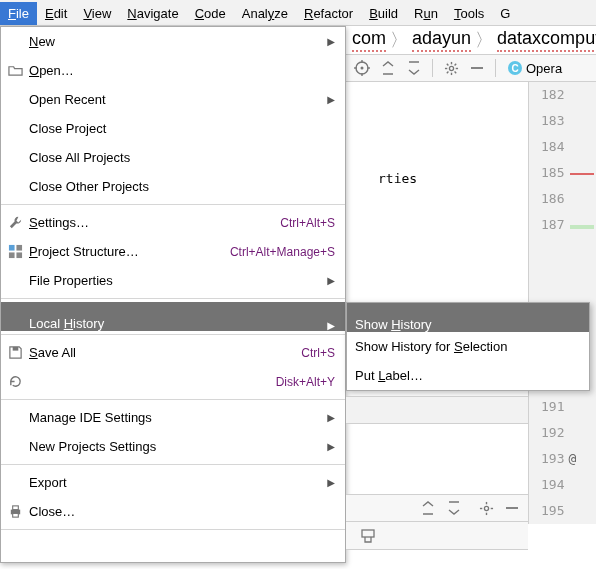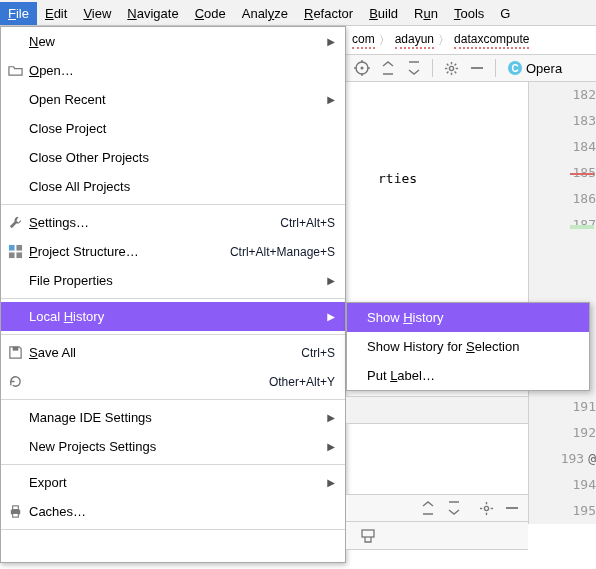--- a/index.html
+++ b/index.html
@@ -36,21 +36,21 @@
     position: absolute;
     left: 346px;
     top: 26px;
     right: 0;
     height: 28px;
     display: flex;
     align-items: center;
     gap: 4px;
     padding: 0 6px;
     background: #fff;
-    font-size: 12px;
+    font-size: 18px;
     color: #555;
   }
   .crumb { color: #000; border-bottom: 2px dotted #d77; padding-bottom:1px; }
   .crumb-sep { color: #999; }
 
   
   .toolbar {
     position: absolute;
     left: 346px;
     top: 54px;
@@ -85,21 +85,21 @@
   .gutter {
     position: absolute;
     right: 0;
     top: 82px;
     width: 68px;
     background: #f2f2f2;
     border-left: 1px solid #d0d0d0;
     font-family: Consolas, monospace;
     font-size: 13px;
     color: #999;
-    text-align: right;
+    text-align: left;
     padding-left: 12px;
   }
   .gutter .ln { height: 26px; line-height: 26px; position: relative; }
   .gutter .pad { height: 26px; }
   .ln .mark-red { position:absolute; right:2px; top:50%; width:24px; height:2px; background:#d66; }
   .ln .mark-green { position:absolute; right:2px; top:50%; width:24px; height:4px; background:#c4e8c1; }
   .inline-sym { color:#666; padding-left:4px; }
 
   
   .editor-frag {
@@ -134,47 +134,48 @@
     position: relative;
   }
   .menu-row .icon {
     position: absolute;
     left: 6px;
     width: 16px; height: 16px;
     display: flex; align-items: center; justify-content: center;
     color: #777;
   }
   .menu-row.highlight {
-    background: #8b5cf6;
+    background: #737373;
     color: #fff;
+    align-items: flex-end;
   }
   .menu-row .shortcut {
     margin-left: auto;
-    color: #0f172a;
+    color: #701a75;
     font-size: 12px;
   }
   .menu-row .arrow {
     margin-left: auto;
     color: #555;
     font-size: 10px;
   }
   .menu-row.highlight .arrow { color: #fff; }
   .menu-sep { height: 1px; background: #d6d6d6; margin: 3px 0; }
 
   
   .submenu {
     position: absolute;
     left: 346px;
     top: 302px;
     width: 244px;
     background: #fff;
     border: 1px solid #aaa;
     box-shadow: 2px 2px 6px rgba(0,0,0,0.25);
   }
-  .submenu .menu-row { padding-left: 20px; }
+  .submenu .menu-row { padding-left: 8px; }
 
   
   .toolbar2 {
     position: absolute;
     left: 346px;
     top: 396px;
     right: 68px;
     height: 28px;
     background: #f2f2f2;
     border-top: 1px solid #d0d0d0;
@@ -319,24 +320,24 @@
       <span><span><span class="mnemonic">O</span>pen…</span></span>
     </div>
     <div class="menu-row">
       <span><span>Open Recent</span></span>
       <span class="arrow">▶</span>
     </div>
     <div class="menu-row">
       <span><span>Close Project</span></span>
     </div>
     <div class="menu-row">
+      <span><span>Close All Projects</span></span>
+    </div>
+    <div class="menu-row">
       <span><span>Close Other Projects</span></span>
-    </div>
-    <div class="menu-row">
-      <span><span>Close All Projects</span></span>
     </div>
     <div class="menu-sep"></div>
     <div class="menu-row">
       <span class="icon">
         <svg width="15" height="15" viewBox="0 0 16 16">
           <path d="M11 2a4 4 0 0 0-4 5L2 12l2 2 5-5a4 4 0 0 0 5-4l-3 3-2-2z" fill="#777"></path>
         </svg>
       </span>
       <span><span><span class="mnemonic">S</span>ettings…</span></span>
       <span class="shortcut">Ctrl+Alt+S</span>
@@ -373,21 +374,21 @@
       <span><span><span class="mnemonic">S</span>ave All</span></span>
       <span class="shortcut">Ctrl+S</span>
     </div>
     <div class="menu-row">
       <span class="icon">
         <svg width="15" height="15" viewBox="0 0 16 16">
           <path d="M3 8a5 5 0 1 1 2 4" fill="none" stroke="#777" stroke-width="1.5"></path>
           <path d="M3 12v-4h4" fill="none" stroke="#777" stroke-width="1.5"></path>
         </svg>
       </span>
-      <span class="shortcut">Other+Alt+Y</span>
+      <span class="shortcut">Disk+Alt+Y</span>
     </div>
     <div class="menu-sep"></div>
     <div class="menu-row">
       <span><span>Manage IDE Settings</span></span>
       <span class="arrow">▶</span>
     </div>
     <div class="menu-row">
       <span><span>New Projects Settings</span></span>
       <span class="arrow">▶</span>
     </div>
@@ -397,21 +398,21 @@
       <span class="arrow">▶</span>
     </div>
     <div class="menu-row">
       <span class="icon">
         <svg width="15" height="15" viewBox="0 0 16 16">
           <rect x="3" y="6" width="10" height="5" fill="#777"></rect>
           <rect x="5" y="2" width="6" height="4" fill="none" stroke="#777" stroke-width="1.2"></rect>
           <rect x="5" y="10" width="6" height="4" fill="#fff" stroke="#777" stroke-width="1.2"></rect>
         </svg>
       </span>
-      <span><span>Caches…</span></span>
+      <span><span>Close…</span></span>
     </div>
     <div class="menu-sep"></div>
     <div class="menu-row"></div>
   </div>
 
 <div class="submenu" id="submenu">
     <div class="menu-row highlight">
       <span><span>Show <span class="mnemonic">H</span>istory</span></span>
     </div>
     <div class="menu-row">

